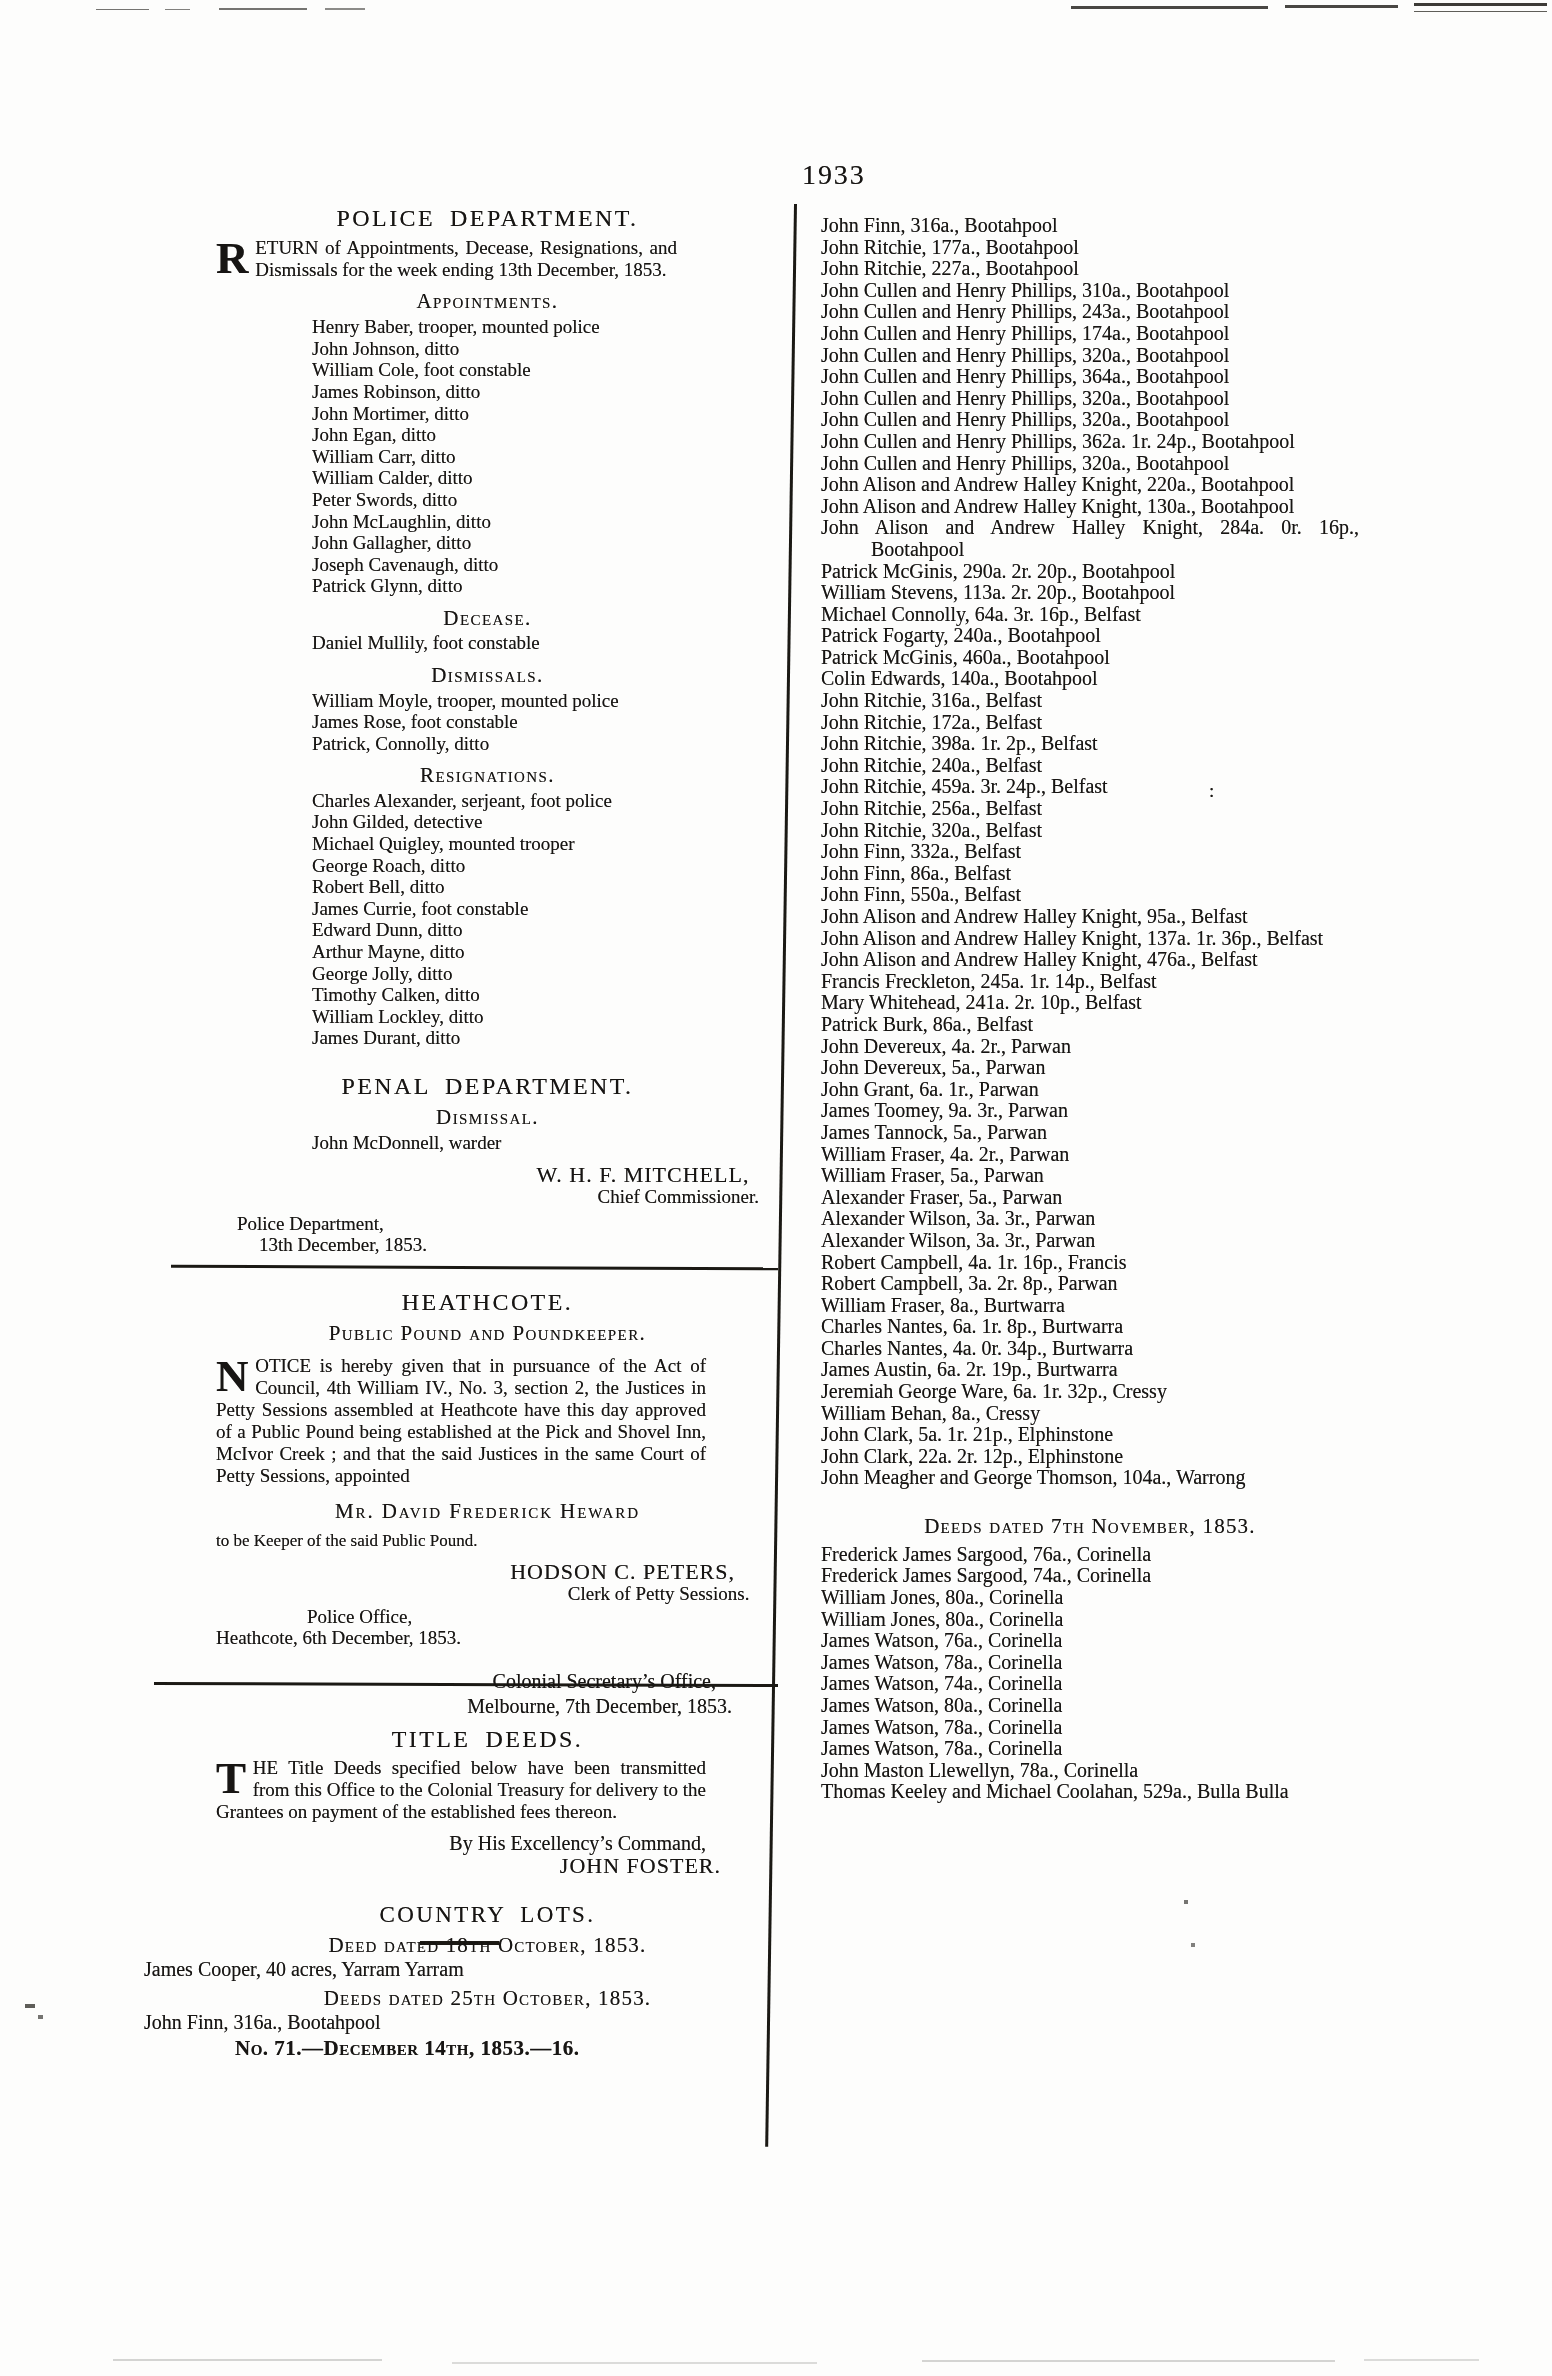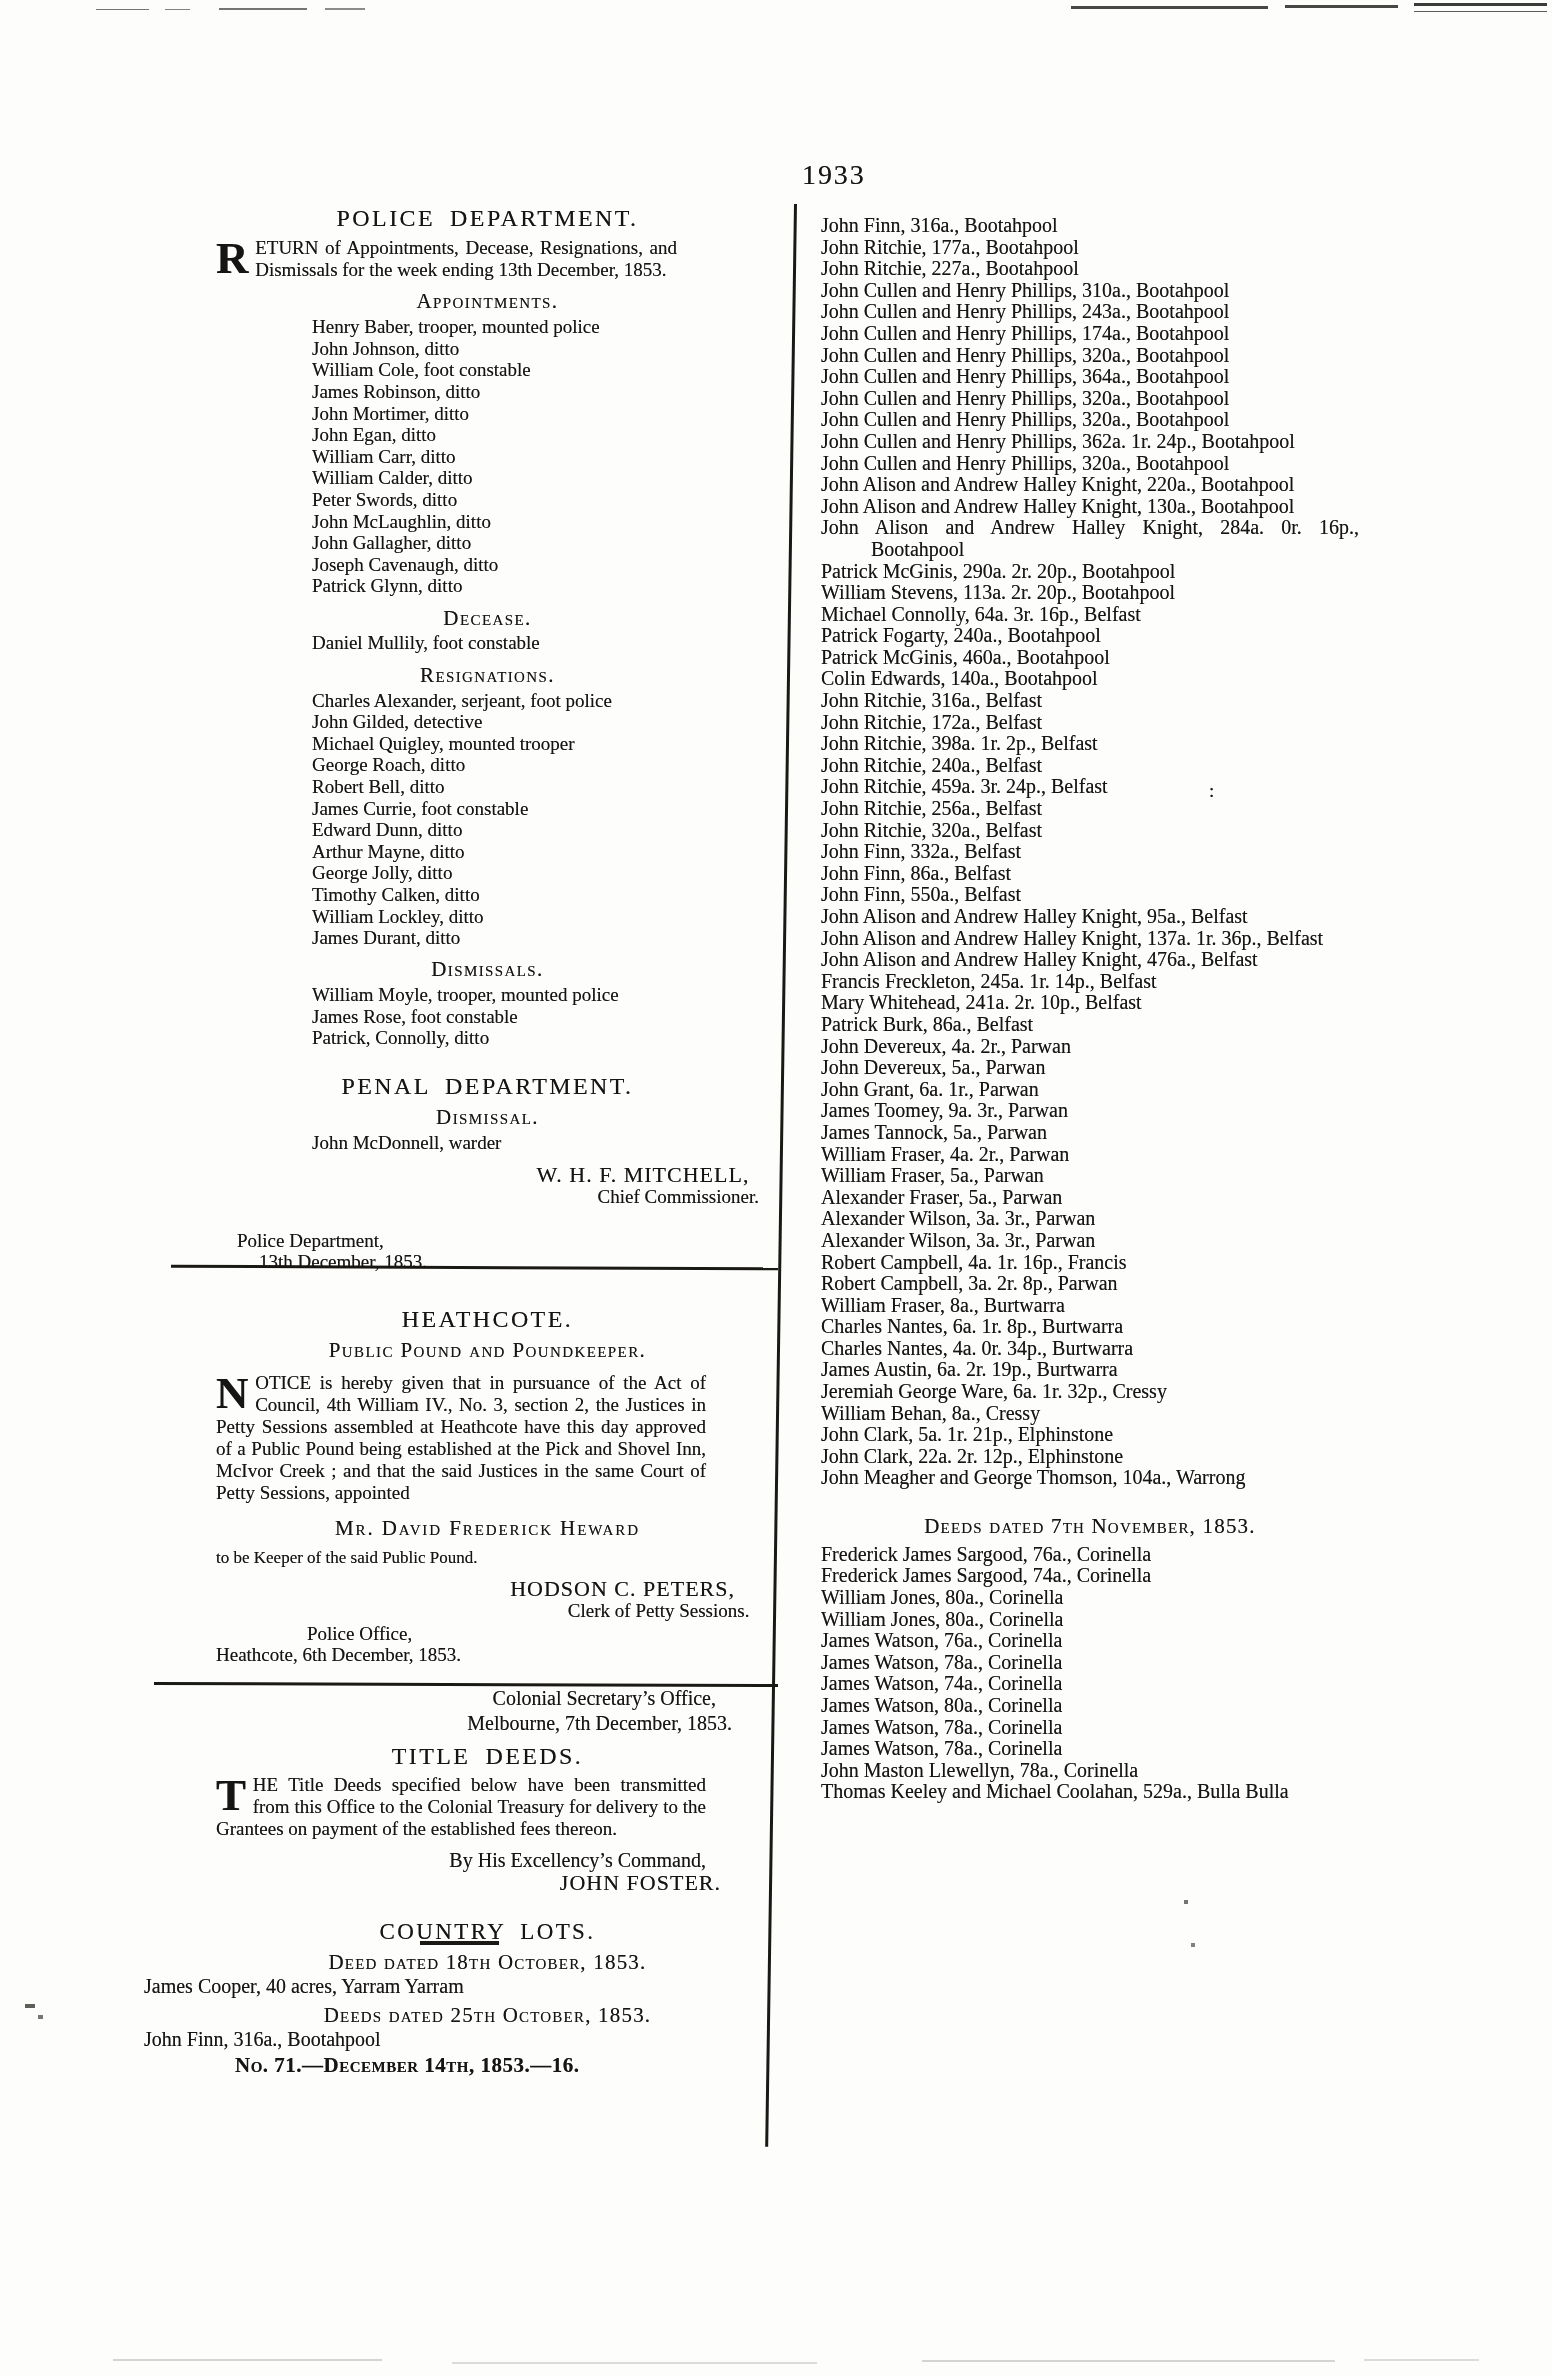--- a/index.html
+++ b/index.html
@@ -52,21 +52,21 @@
   .entry {
     font-size:20px; line-height:21.6px;
     padding-left:50px; text-indent:-50px;
     text-align:justify;
   }
   .sig-name {
     font-size:22px; line-height:23px; text-align:right;
     letter-spacing:1px; margin:9.6px 9.6px 0 0;
   }
   .sig-title { font-size:19px; line-height:21px; text-align:right; margin:0; }
-  .dateline { font-size:19px; line-height:21px; margin:23px 0 0 0; }
+  .dateline { font-size:19px; line-height:21px; margin:6px 0 0 0; }
   .dateline .dl2 { display:block; }
   .office-block { text-align:right; font-size:20px; line-height:25px; margin:21px 0 0 0; }
   .office-block .ol1 { display:block; margin-right:43px; }
   .office-block .ol2 { display:block; margin-right:27px; }
   .command-line { font-size:20px; line-height:21px; text-align:right; margin:9.6px 53px 0 0; }
   .foster { font-size:22px; line-height:23px; text-align:right; letter-spacing:1px; margin:0 38px 0 0; }
   .appointee-line {
     font-variant:small-caps; font-size:21px; line-height:25px;
     text-align:center; letter-spacing:1.9px; margin:11.5px 0 0 0;
   }
@@ -152,44 +152,44 @@
             </div>
         </div>
           <div class="subsection">
           <h2 class="sub-head">Decease.</h2>
           <div class="name-list">
 
           <div class="name-entry">Daniel Mullily, foot constable</div>
             </div>
         </div>
           <div class="subsection">
+          <h2 class="sub-head">Dismissals.</h2>
+          <div class="name-list">
+
+          <div class="name-entry">William Moyle, trooper, mounted police</div>
+              <div class="name-entry">James Rose, foot constable</div>
+              <div class="name-entry">Patrick, Connolly, ditto</div>
+            </div>
+        </div>
+          <div class="subsection">
           <h2 class="sub-head">Resignations.</h2>
           <div class="name-list">
 
           <div class="name-entry">Charles Alexander, serjeant, foot police</div>
               <div class="name-entry">John Gilded, detective</div>
               <div class="name-entry">Michael Quigley, mounted trooper</div>
               <div class="name-entry">George Roach, ditto</div>
               <div class="name-entry">Robert Bell, ditto</div>
               <div class="name-entry">James Currie, foot constable</div>
               <div class="name-entry">Edward Dunn, ditto</div>
               <div class="name-entry">Arthur Mayne, ditto</div>
               <div class="name-entry">George Jolly, ditto</div>
               <div class="name-entry">Timothy Calken, ditto</div>
               <div class="name-entry">William Lockley, ditto</div>
               <div class="name-entry">James Durant, ditto</div>
-            </div>
-        </div>
-          <div class="subsection">
-          <h2 class="sub-head">Dismissals.</h2>
-          <div class="name-list">
-
-          <div class="name-entry">William Moyle, trooper, mounted police</div>
-              <div class="name-entry">James Rose, foot constable</div>
-              <div class="name-entry">Patrick, Connolly, ditto</div>
             </div>
         </div>
         </div>
     </section>
 
     <section class="penal-sec">
       <h1 class="main-head">PENAL DEPARTMENT.</h1>
       <h2 class="sub-head" style="margin-top:3.8px;">Dismissal.</h2>
       <div class="name-list">
 

